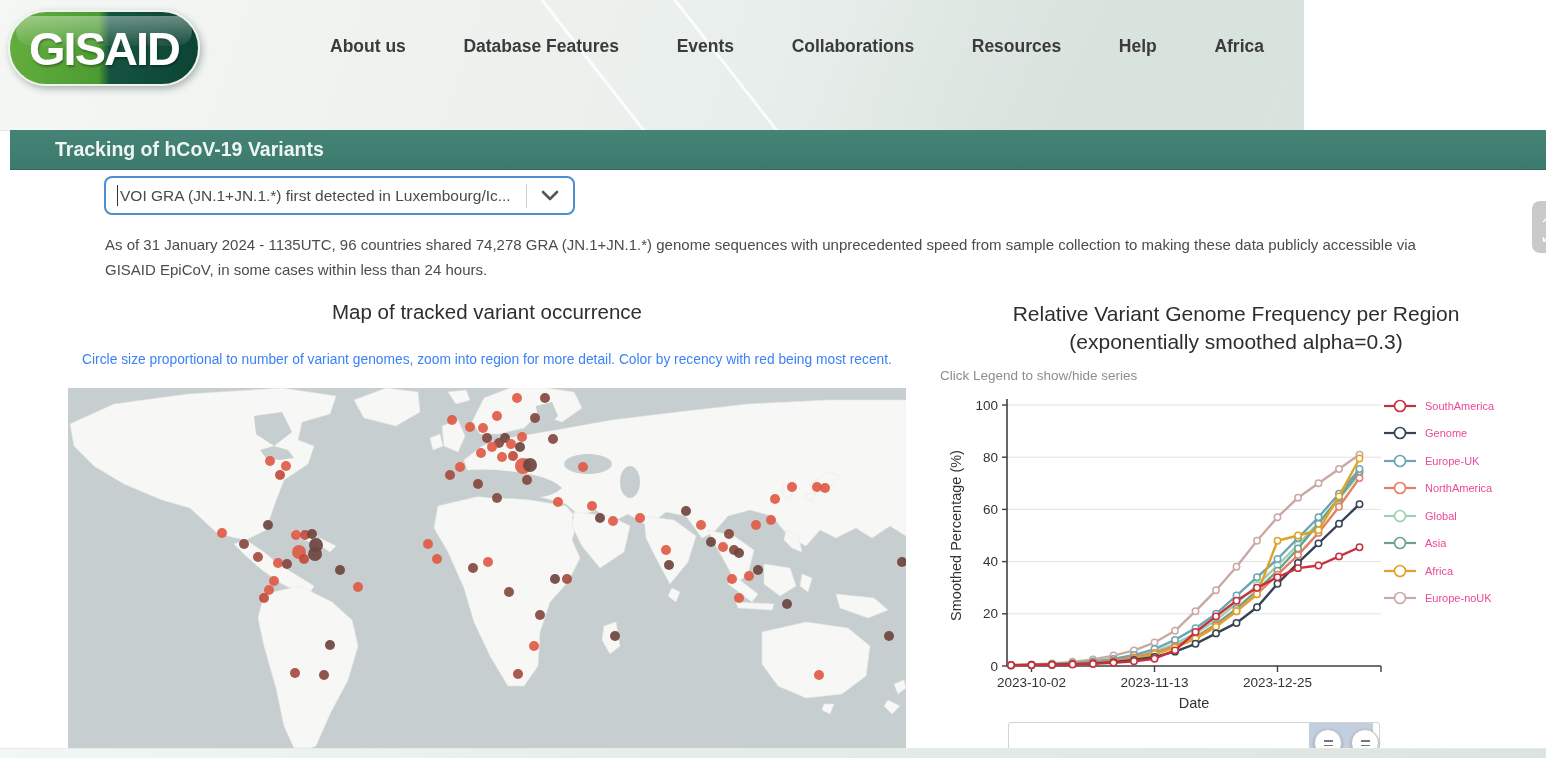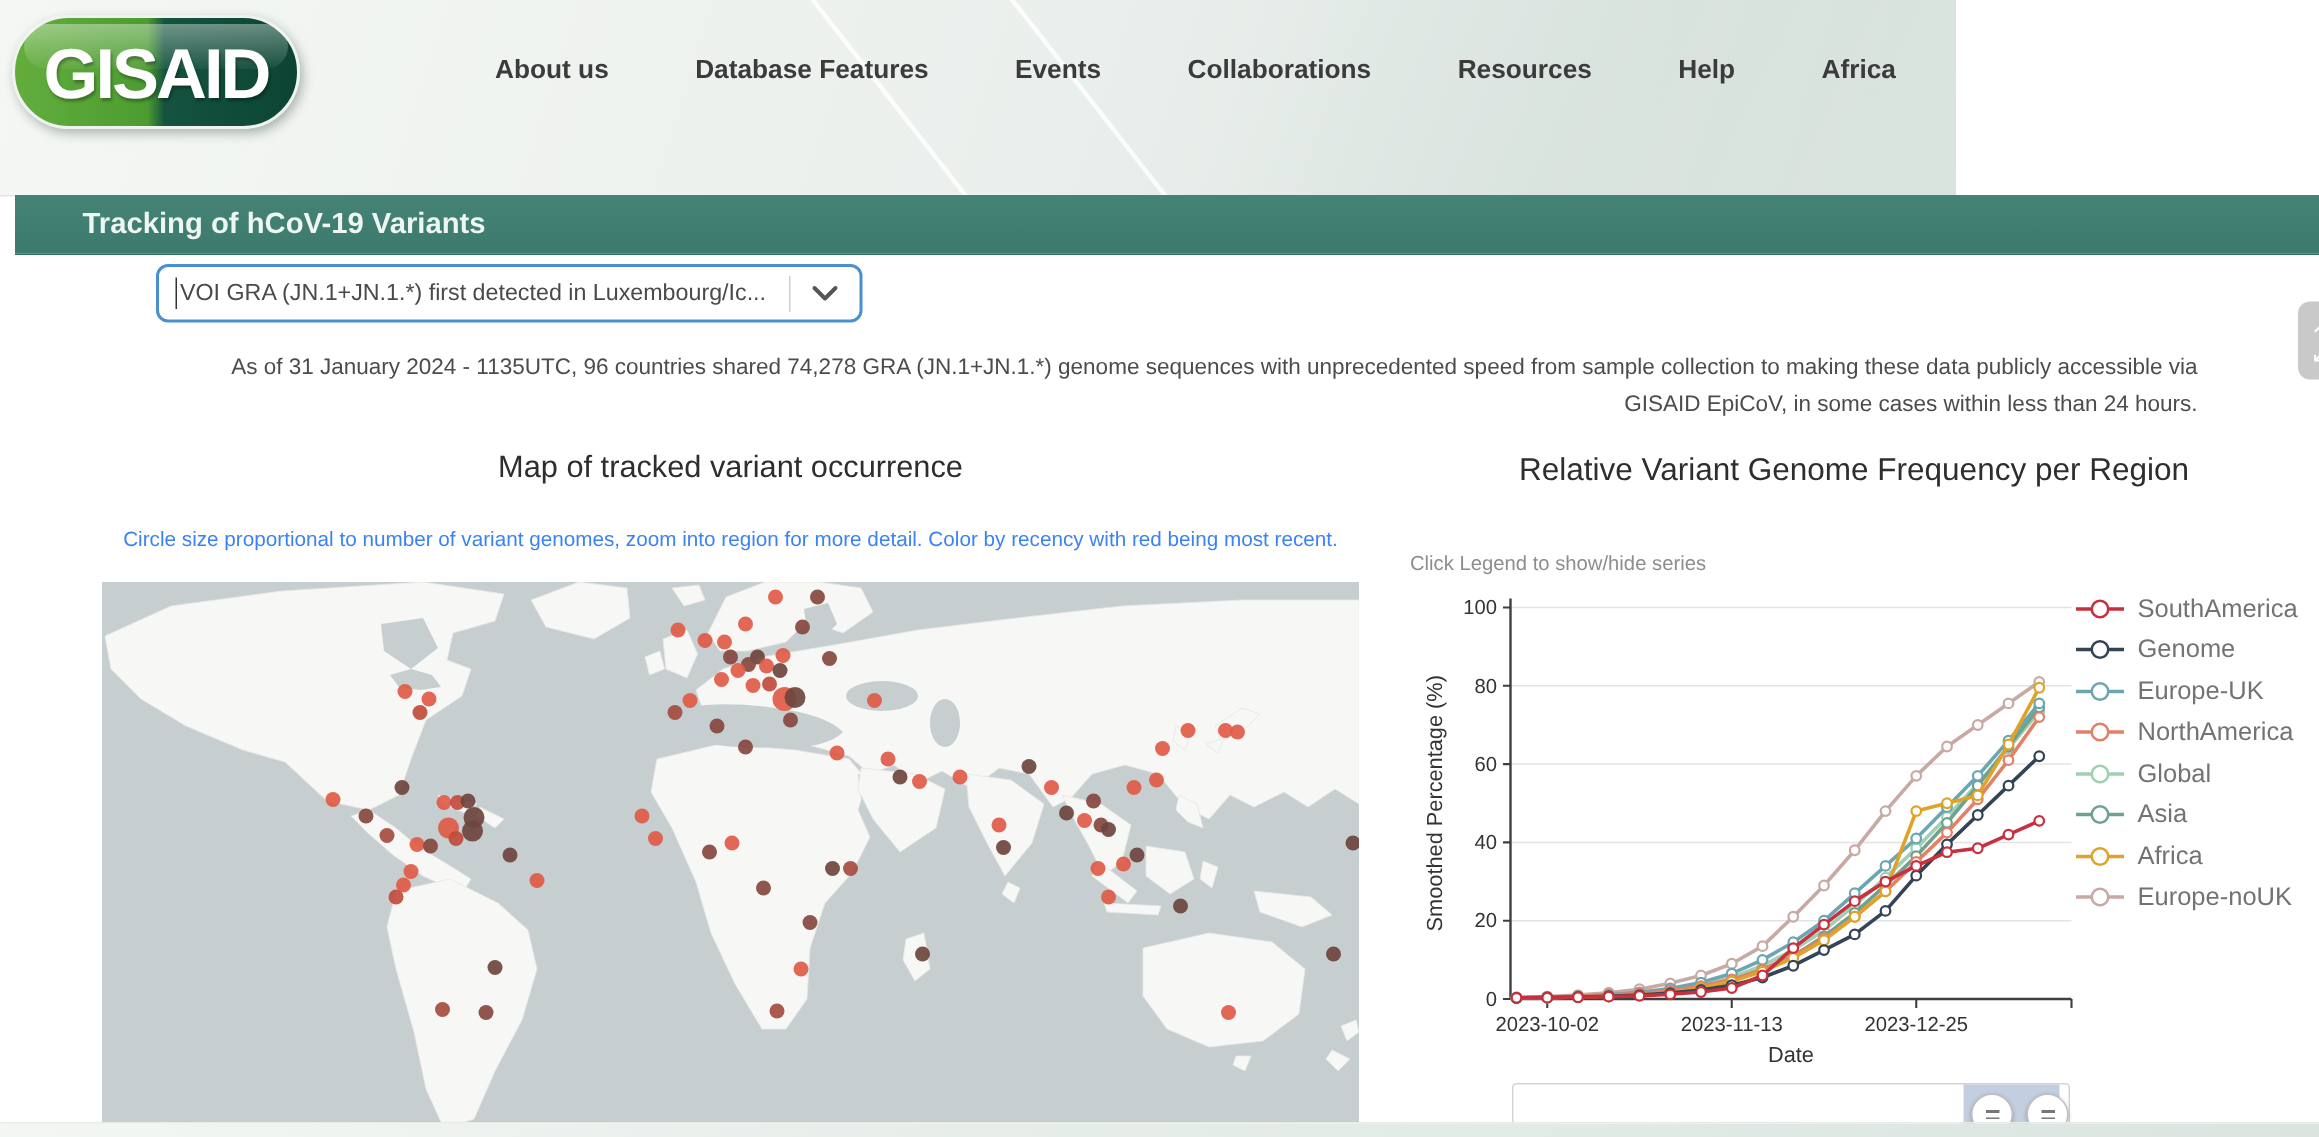--- a/index.html
+++ b/index.html
@@ -40,39 +40,39 @@
   
   #variant-select{position:absolute;left:72px;top:176px;width:471px;height:39px;background:#fff;
     border:2px solid #4a8fd0;border-radius:8px;box-sizing:border-box;display:flex;align-items:center;cursor:text;margin-left:32px;}
   #variant-select .caret{width:1px;height:21px;background:#333;margin-left:11px;}
   #variant-select .val{font-size:15.5px;color:#4a4a4a;margin-left:2px;white-space:nowrap;overflow:hidden;flex:1;}
   #variant-select .sep{width:1px;height:24px;background:#cfcfcf;}
   #variant-select .chev{width:46px;display:flex;align-items:center;justify-content:center;cursor:pointer;}
   #variant-select .chev svg{display:block;}
 
   
-  #summary{position:absolute;left:105px;top:232px;width:1360px;text-align:right;
+  #summary{position:absolute;left:105px;top:232px;width:1360px;text-align:left;
     font-size:15px;line-height:25px;color:#4c4c4c;}
 
   
   #map-title{position:absolute;left:68px;top:300px;width:838px;text-align:center;
     font-size:20.5px;color:#2e2e2e;}
   #map-sub{position:absolute;left:60px;top:340px;width:854px;text-align:center;
     font-size:13.8px;line-height:19px;color:#3b82f6;margin-top:10px;}
   #map-box{position:absolute;left:68px;top:388px;width:838px;height:360px;cursor:grab;}
 
   
   #chart-title{position:absolute;left:940px;top:300px;width:592px;text-align:center;
     font-size:21px;line-height:28px;color:#2e2e2e;}
   #chart-sub{position:absolute;left:940px;top:368px;width:592px;text-align:left;
     font-size:13.5px;color:#8d8d8d;}
   #chart-box{position:absolute;left:945px;top:388px;width:445px;height:330px;}
   #legend{position:absolute;left:1383px;top:392px;width:160px;}
   .legend-item{display:flex;align-items:center;height:27.5px;cursor:pointer;}
-  .legend-item span{font-size:17px;color:#737373;margin-left:6px;}
+  .legend-item span{font-size:11px;color:#ec4899;margin-left:6px;}
 
   
   #rangeslider{position:absolute;left:1008px;top:722px;width:372px;height:34px;background:#fff;
     border:1px solid #d4d4d4;border-radius:3px;box-sizing:border-box;}
   #rs-region{position:absolute;left:300px;top:0;width:64px;height:32px;background:#b9c6db;opacity:.85;}
   .rs-handle{position:absolute;top:6px;width:26px;height:26px;border-radius:50%;background:#fff;
     border:1px solid #c0c0c0;box-shadow:0 1px 3px rgba(0,0,0,.25);cursor:ew-resize;
     display:flex;flex-direction:column;align-items:center;justify-content:center;gap:3px;}
   .rs-handle i{display:block;width:9px;height:1.6px;background:#777;}
   #rs-h1{left:305px;} #rs-h2{left:342px;}
@@ -259,20 +259,21 @@
           <circle cx="472" cy="227" r="5" fill="#84483e" fill-opacity="0.92"></circle>
           <circle cx="547" cy="248" r="5" fill="#6e453e" fill-opacity="0.92"></circle>
           <circle cx="466" cy="258" r="5" fill="#df5b47" fill-opacity="0.92"></circle>
           <circle cx="450" cy="286" r="5" fill="#a34c3f" fill-opacity="0.92"></circle>
         </g>
       </svg>
   </div>
 
   <div id="chart-title">
     <div>Relative Variant Genome Frequency per Region</div>
+    <div>(exponentially smoothed alpha=0.3)</div>
   </div>
   <div id="chart-sub">Click Legend to show/hide series</div>
   <div id="chart-box">
     <svg id="chart-svg" width="445" height="330" viewBox="0 0 445 330">
         <line x1="62" y1="225.8" x2="436" y2="225.8" stroke="#e3e3e3" stroke-width="1"></line>
         <line x1="62" y1="173.6" x2="436" y2="173.6" stroke="#e3e3e3" stroke-width="1"></line>
         <line x1="62" y1="121.4" x2="436" y2="121.4" stroke="#e3e3e3" stroke-width="1"></line>
         <line x1="62" y1="69.19999999999999" x2="436" y2="69.19999999999999" stroke="#e3e3e3" stroke-width="1"></line>
         <line x1="62" y1="17" x2="436" y2="17" stroke="#e3e3e3" stroke-width="1"></line>
         <line x1="62" y1="11" x2="62" y2="278" stroke="#3f3f3f" stroke-width="1.6"></line>

